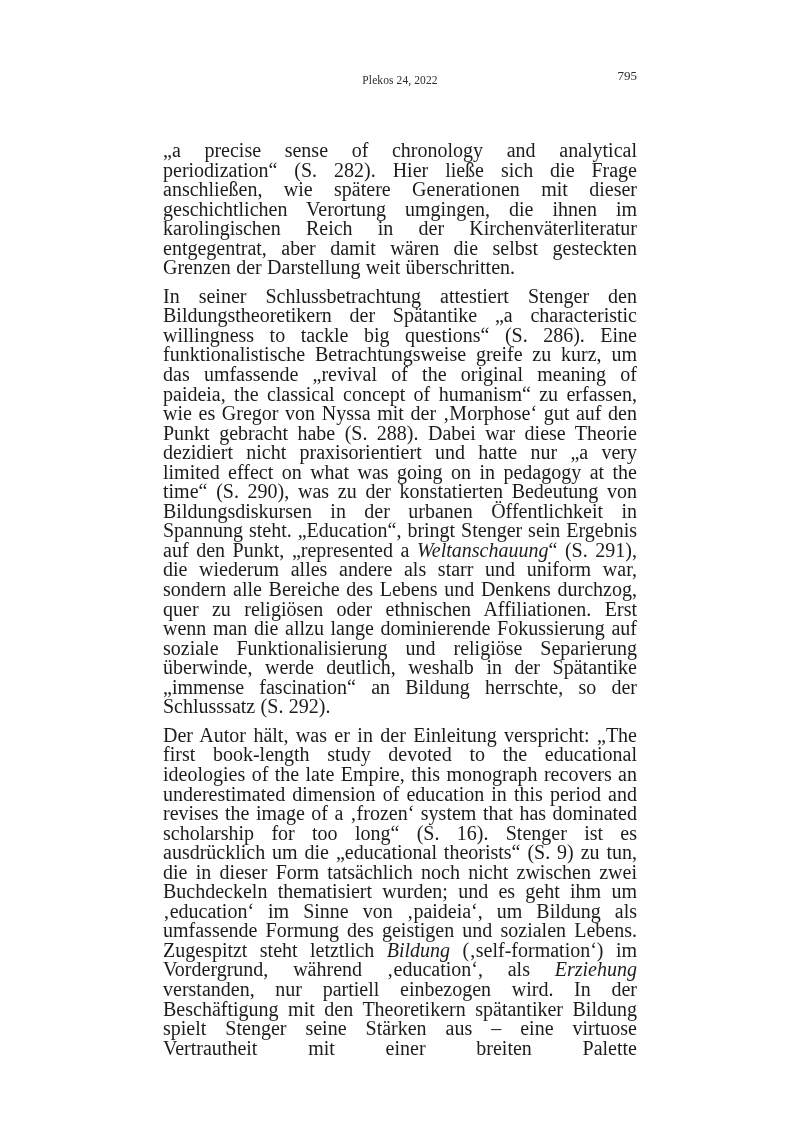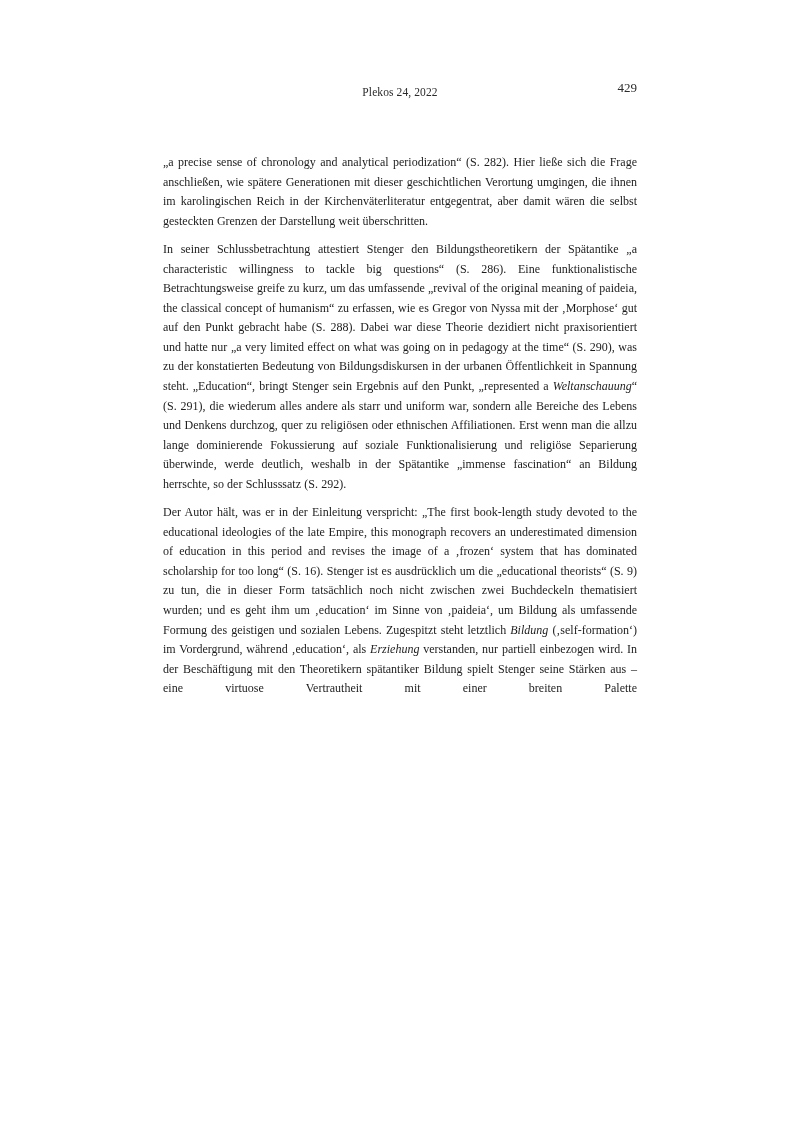--- a/index.html
+++ b/index.html
@@ -13,21 +13,21 @@
     height: 1131px;
     position: relative;
     font-family: "Liberation Serif", "DejaVu Serif", serif;
     color: #1c1c1c;
     overflow: hidden;
   }
 
   .page {
     position: absolute;
     left: 0;
-    top: 12px;
+    top: 0;
     width: 799px;
     height: 969px;
     background: #ffffff;
   }
 
   
   .running-head {
     position: absolute;
     left: 163px;
     top: 74px;
@@ -58,21 +58,21 @@
   
   .textblock {
     position: absolute;
     left: 163px;
     top: 141px;
     width: 474px;
   }
 
   p.para {
     margin: 0 0 9px 0;
-    font-size: 12px;
+    font-size: 20px;
     line-height: 19.55px;
     text-align: justify;
     text-justify: inter-word;
     hyphens: manual;
     -webkit-hyphens: manual;
     word-spacing: 0.02em;
   }
   p.para:last-child {
     margin-bottom: 0;
   }
@@ -89,21 +89,21 @@
   em {
   }
 </style>
 </head>
 <body style="width: 799px; height: 1131px; background: rgb(255, 255, 255); color: rgb(28, 28, 28);">
 
 <div class="page">
 
   <div class="running-head">
     <span class="journal">Plekos 24, 2022</span>
-    <span class="folio">429</span>
+    <span class="folio">795</span>
   </div>
 
   <div class="textblock" id="textblock">
       <p class="para"><span>„a precise sense of chronology and analytical periodization“ (S. 282). Hier ließe sich die Frage anschließen, wie spätere Generationen mit dieser geschichtlichen Verortung umgingen, die ihnen im karolingischen Reich in der Kirchenväterliteratur entgegentrat, aber damit wären die selbst gesteckten Grenzen der Darstellung weit überschritten.</span></p>
       <p class="para"><span>In seiner Schlussbetrachtung attestiert Stenger den Bildungstheoretikern der Spätantike „a characteristic willingness to tackle big questions“ (S. 286). Eine funktionalistische Betrachtungsweise greife zu kurz, um das umfassende „revival of the original meaning of paideia, the classical concept of humanism“ zu erfassen, wie es Gregor von Nyssa mit der ‚Morphose‘ gut auf den Punkt gebracht habe (S. 288). Dabei war diese Theorie dezidiert nicht praxisorientiert und hatte nur „a very limited effect on what was going on in pedagogy at the time“ (S. 290), was zu der konstatierten Bedeutung von Bildungsdiskursen in der urbanen Öffentlichkeit in Spannung steht. „Education“, bringt Stenger sein Ergebnis auf den Punkt, „represented a </span><em>Weltanschauung</em><span>“ (S. 291), die wiederum alles andere als starr und uniform war, sondern alle Bereiche des Lebens und Denkens durchzog, quer zu religiösen oder ethnischen Affiliationen. Erst wenn man die allzu lange dominierende Fokussierung auf soziale Funktionalisierung und religiöse Separierung überwinde, werde deutlich, weshalb in der Spätantike „immense fascination“ an Bildung herrschte, so der Schlusssatz (S. 292).</span></p>
       <p class="para last-open"><span>Der Autor hält, was er in der Einleitung verspricht: „The first book-length study devoted to the educational ideologies of the late Empire, this monograph recovers an underestimated dimension of education in this period and revises the image of a ‚frozen‘ system that has dominated scholarship for too long“ (S. 16). Stenger ist es ausdrücklich um die „educational theorists“ (S. 9) zu tun, die in dieser Form tatsächlich noch nicht zwischen zwei Buchdeckeln thematisiert wurden; und es geht ihm um ‚education‘ im Sinne von ‚paideia‘, um Bildung als umfassende Formung des geistigen und sozialen Lebens. Zugespitzt steht letztlich </span><em>Bildung</em><span> (‚self-formation‘) im Vordergrund, während ‚education‘, als </span><em>Erziehung</em><span> verstanden, nur partiell einbezogen wird. In der Beschäftigung mit den Theoretikern spätantiker Bildung spielt Stenger seine Stärken aus – eine virtuose Vertrautheit mit einer breiten Palette</span></p>
     </div>
 
 </div>
 

